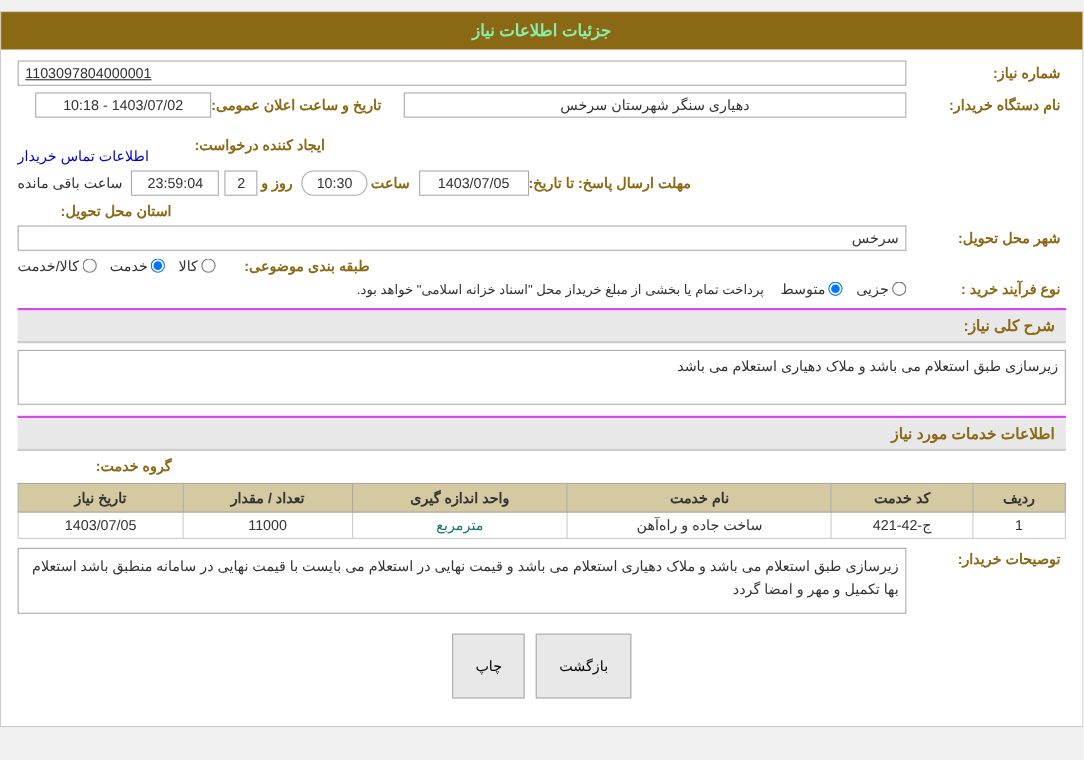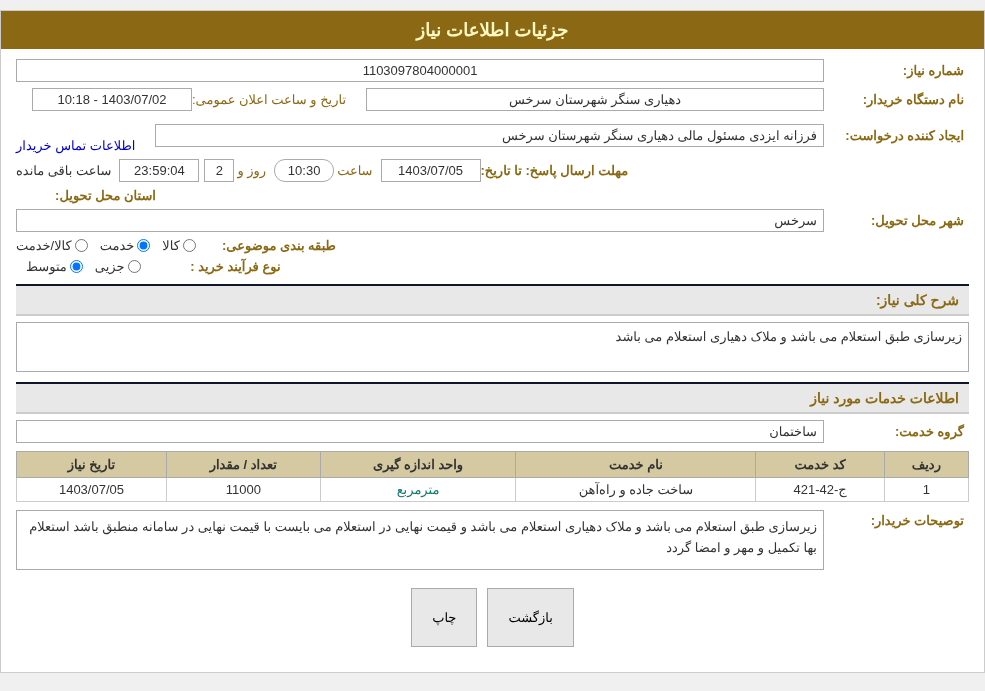--- a/index.html
+++ b/index.html
@@ -11,24 +11,24 @@
       color: #333;
     }
     .page-container {
       max-width: 985px;
       margin: 10px auto;
       background: #fff;
       border: 1px solid #ccc;
     }
     .page-header {
       background: #8B6914;
-      color: #fef9c3;
+      color: #86efac;
       text-align: center;
       padding: 8px 0;
-      font-size: 18px;
+      font-size: 15px;
       font-weight: bold;
     }
     .content-area {
       padding: 10px 15px;
     }
     .form-row {
       display: flex;
       align-items: center;
       margin-bottom: 6px;
       justify-content: flex-end;
@@ -45,28 +45,29 @@
       border: 1px solid #aaa;
       background: #fff;
       padding: 3px 6px;
       min-height: 22px;
       flex: 1;
       text-align: center;
       color: #333;
     }
     .form-value.ltr {
       direction: ltr;
-      text-align: center;
+      text-align: left;
+      text-decoration: underline;
     }
     .form-value.rtl-text {
       text-align: right;
     }
     .inline-label {
       color: #8B6914;
-      font-weight: normal;
+      font-weight: bold;
       white-space: nowrap;
     }
     .inline-value {
       border: 1px solid #aaa;
       background: #fff;
       padding: 3px 6px;
       min-height: 22px;
       text-align: center;
     }
     .link-text {
@@ -87,21 +88,21 @@
     .radio-item input[type="radio"] {
       margin: 0;
     }
     .section-header {
       background: #e8e8e8;
       padding: 6px 10px;
       font-weight: bold;
       font-size: 14px;
       color: #8B6914;
       margin: 10px 0 6px 0;
-      border-top: 2px solid #0f172a;
+      border-top: 2px solid #d946ef;
       border-bottom: 2px solid #ccc;
     }
     .description-box {
       border: 1px solid #aaa;
       padding: 6px;
       min-height: 50px;
       background: #fff;
       flex: 1;
       text-align: right;
       direction: rtl;
@@ -204,21 +205,20 @@
     <div class="form-row">
       <span class="form-label">نام دستگاه خریدار:</span>
       <div class="form-value" style="flex:1.5">دهیاری سنگر شهرستان سرخس</div>
       <div style="width:15px;"></div>
       <span class="inline-label" style="margin-right:5px;">تاریخ و ساعت اعلان عمومی:</span>
       <div class="inline-value" style="min-width:160px;margin-left:16px;">1403/07/02 - 10:18</div>
     </div>
 
     <div class="form-row">
       <span class="form-label">ایجاد کننده درخواست:</span>
-      <div class="form-value rtl-text" style="flex:1;">فرزانه ایزدی مسئول مالی دهیاری سنگر شهرستان سرخس</div>
       <div style="width:15px;"></div>
       <span class="link-text" style="margin-right:5px;margin-top:21px;">اطلاعات تماس خریدار</span>
     </div>
 
     <div class="form-row">
       <span class="form-label">مهلت ارسال پاسخ: تا تاریخ:</span>
       <div class="inline-value" style="min-width:100px;">1403/07/05</div>
       <div style="width:5px;"></div>
       <span class="inline-label" style="margin:0 3px;">ساعت</span>
       <div class="inline-value" style="min-width:60px;border-radius:11px;">10:30</div>
@@ -263,36 +263,36 @@
       <div class="radio-group" style="margin-left:10px;">
         <div class="radio-item">
           <input type="radio" name="purchase_type" style="">
           <label>جزیی</label>
         </div>
         <div class="radio-item">
           <input type="radio" name="purchase_type" checked="" style="">
           <label>متوسط</label>
         </div>
       </div>
+      <div class="purchase-type-note">پرداخت تمام یا بخشی از مبلغ خریداز محل "اسناد خزانه اسلامی" خواهد بود.</div>
     </div>
 
     <div class="section-header">
       <span>شرح کلی نیاز:</span>
     </div>
     <div class="full-width-row">
       <div class="description-box">زیرسازی طبق استعلام می باشد و ملاک دهیاری استعلام می باشد</div>
     </div>
 
     <div class="section-header">
       <span>اطلاعات خدمات مورد نیاز</span>
     </div>
 
     <div class="form-row">
       <span class="form-label">گروه خدمت:</span>
-      <div class="form-value rtl-text">ساختمان</div>
     </div>
 
     <table class="data-table">
       <thead>
         <tr>
           <th>ردیف</th>
           <th>کد خدمت</th>
           <th>نام خدمت</th>
           <th>واحد اندازه گیری</th>
           <th>تعداد / مقدار</th>

